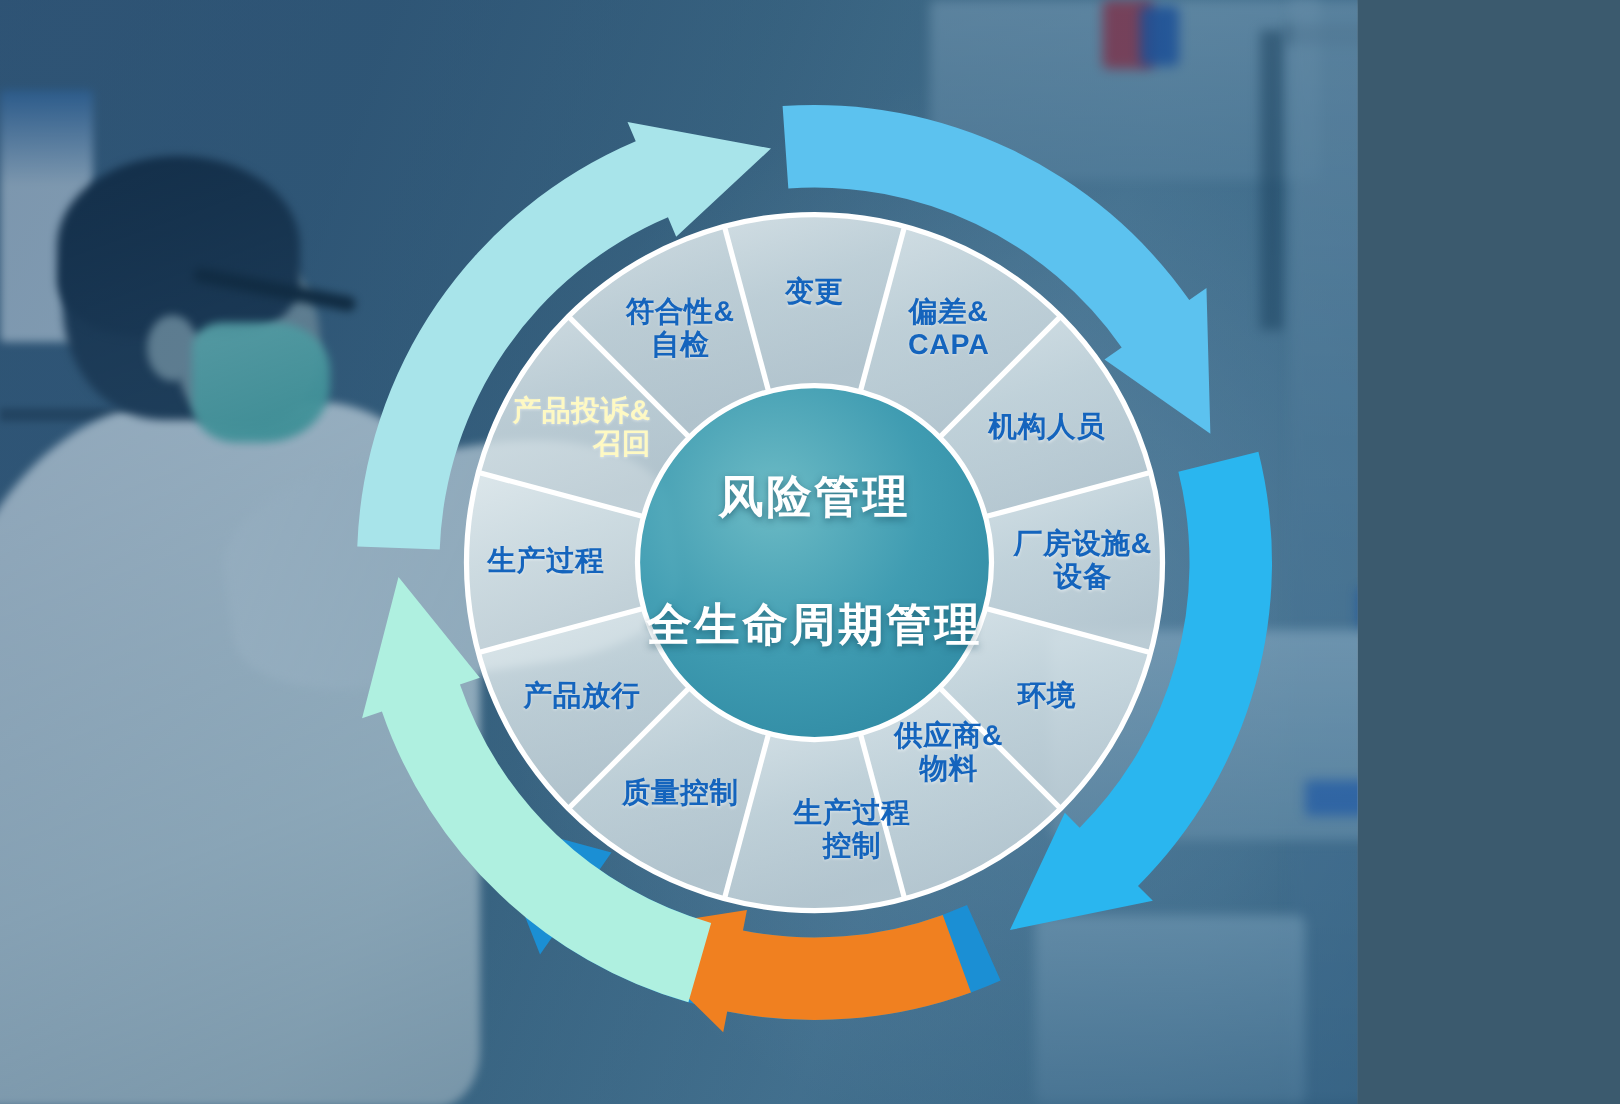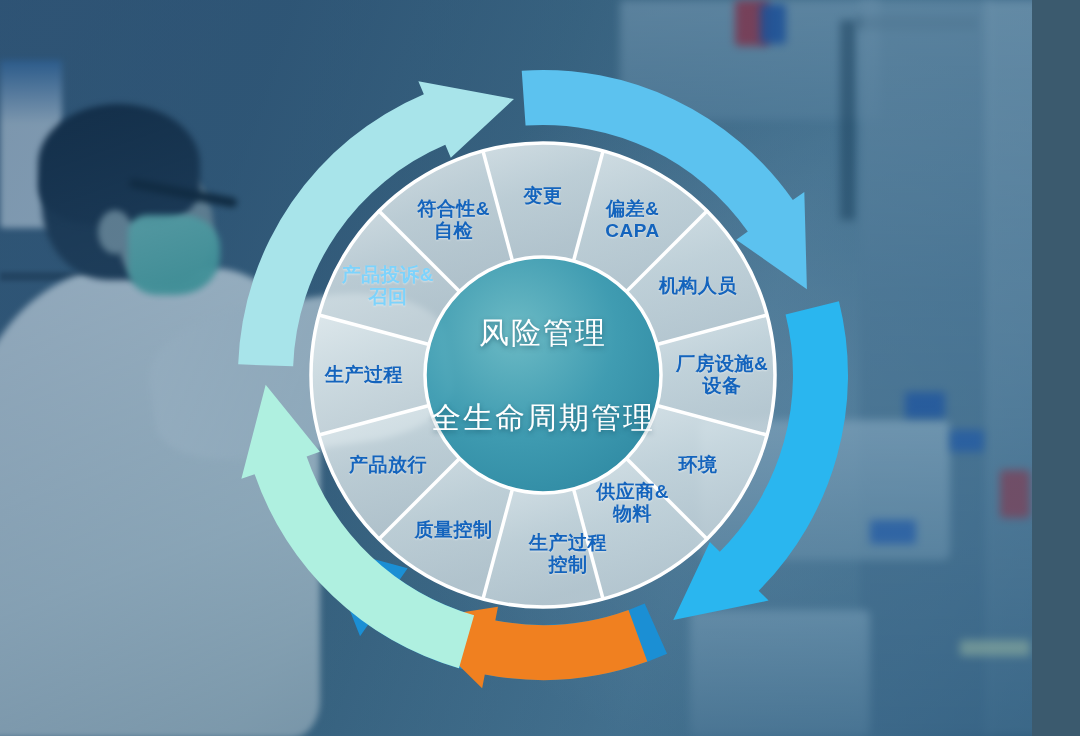--- a/index.html
+++ b/index.html
@@ -1,21 +1,21 @@
 <!DOCTYPE html>
 <html><head>
 <meta charset="utf-8">
 <style>
   html,body{margin:0;padding:0;}
   body{
     width:1080px;height:736px;overflow:hidden;
     font-family:"Liberation Sans","DejaVu Sans",sans-serif;
     background:#3b5a6e;
   }
-  #stage{position:relative;width:1032px;height:736px;overflow:hidden;}
+  #stage{position:relative;width:905px;height:736px;overflow:hidden;}
 
   
   .bg{position:absolute;inset:0;}
   .bg-base{
     background:
       radial-gradient(ellipse 60% 70% at 78% 55%, rgba(150,180,200,.55), rgba(60,95,120,0) 70%),
       linear-gradient(110deg,#41607a 0%,#3f5f79 22%,#4b6e86 45%,#5d8199 68%,#52748d 88%,#3e5d77 100%);
   }
   
   .eq{position:absolute;filter:blur(4px);opacity:.75;}
@@ -67,21 +67,21 @@
     white-space:pre-line;
     text-shadow:0 1px 2px rgba(255,255,255,.45);
     letter-spacing:.5px;
   }
   .center-label{
     position:absolute;
     left:543px;top:375px;
     transform:translate(-50%,-50%);
     text-align:center;
     color:#ffffff;
-    font-weight:normal;
+    font-weight:bold;
     font-size:30px;
     line-height:1.42;
     white-space:pre-line;
     letter-spacing:2px;
     text-shadow:0 2px 5px rgba(10,60,80,.5);
   }
 </style>
 </head>
 <body>
 
@@ -183,21 +183,21 @@
       <div class="seg-label" style="left: 722px; top: 375px; color: rgb(20, 100, 189);">厂房设施&amp;
 设备</div>
       <div class="seg-label" style="left: 698.019px; top: 464.5px; color: rgb(20, 100, 189); font-family: Liberation Serif, serif;">环境</div>
       <div class="seg-label" style="left: 632.5px; top: 503px; color: rgb(20, 100, 189);">供应商&amp;
 物料</div>
       <div class="seg-label" style="left: 568px; top: 554px; color: rgb(20, 100, 189);">生产过程
 控制</div>
       <div class="seg-label" style="left: 453.5px; top: 530.019px; color: rgb(20, 100, 189);">质量控制</div>
       <div class="seg-label" style="left: 387.981px; top: 464.5px; color: rgb(20, 100, 189);">产品放行</div>
       <div class="seg-label" style="left: 364px; top: 375px; color: rgb(20, 100, 189);">生产过程</div>
-      <div class="seg-label" style="left: 387.981px; top: 285.5px; color: #7dd3fc;">产品投诉&amp;
+      <div class="seg-label" style="left: 387.981px; top: 285.5px; color: #fef9c3; text-align: right;">产品投诉&amp;
 召回</div>
       <div class="seg-label" style="left: 453.5px; top: 219.981px; color: rgb(20, 100, 189);">符合性&amp;
 自检</div>
     </div>
 
   <div class="center-label">
     <div>风险管理</div>
     <div>全生命周期管理</div>
   </div>
 

